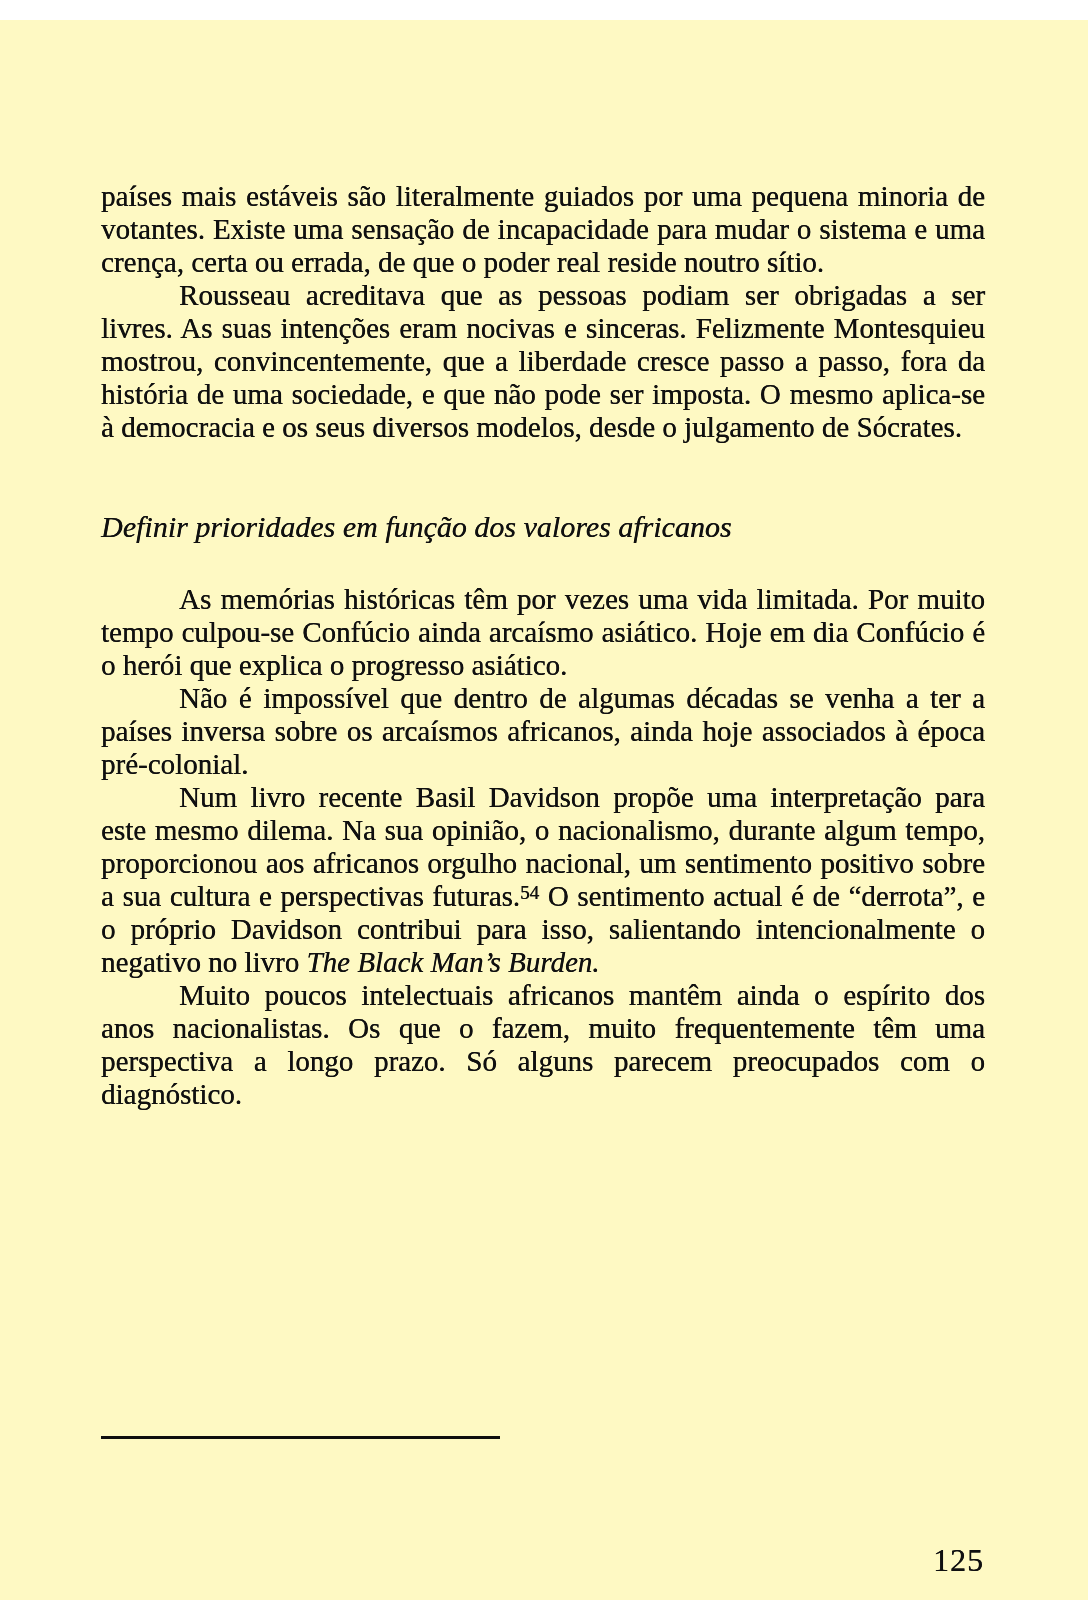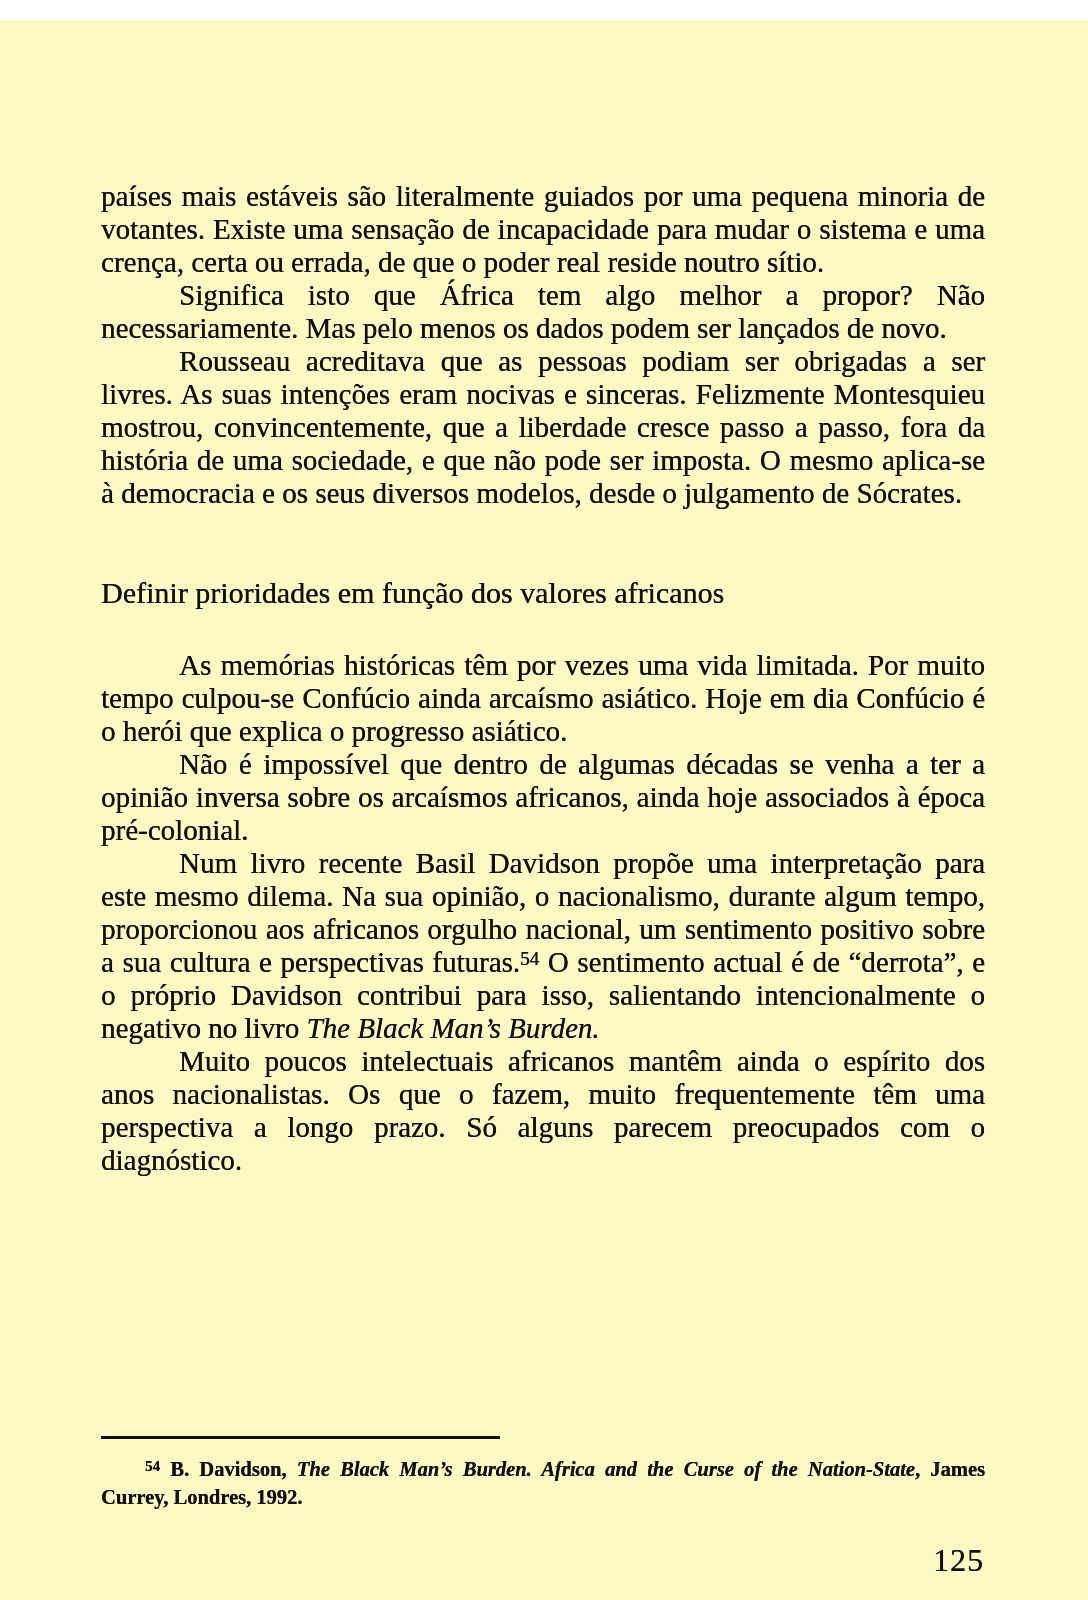--- a/index.html
+++ b/index.html
@@ -28,20 +28,21 @@
     text-shadow: 0.3px 0 0 currentColor;
   }
   .par {
     margin: 0;
     text-indent: 78px;
   }
   .par.first {
     text-indent: 0;
   }
   .section-heading {
+    font-style: italic;
     font-weight: normal;
     font-size: 30px;
     line-height: 33px;
     margin: 66px 0 40px 0;
     text-align: left;
     text-indent: 0;
   }
   .fn-ref {
     font-size: 19px;
     line-height: 0;
@@ -84,31 +85,29 @@
     text-shadow: 0.3px 0 0 currentColor;
   }
 </style>
 </head>
 <body>
 
 <div class="page">
 
   <main class="text-block">
     <p class="par first">países mais estáveis são literalmente guiados por uma pequena minoria de votantes. Existe uma sensação de incapacidade para mudar o sistema e uma crença, certa ou errada, de que o poder real reside noutro sítio.</p>
-    <p class="par">Significa isto que África tem algo melhor a propor? Não necessariamente. Mas pelo menos os dados podem ser lançados de novo.</p>
     <p class="par">Rousseau acreditava que as pessoas podiam ser obrigadas a ser livres. As suas intenções eram nocivas e sinceras. Felizmente Montesquieu mostrou, convincentemente, que a liberdade cresce passo a passo, fora da história de uma sociedade, e que não pode ser imposta. O mesmo aplica-se à democracia e os seus diversos modelos, desde o julgamento de Sócrates.</p>
 
     <h2 class="section-heading">Definir prioridades em função dos valores africanos</h2>
 
     <p class="par">As memórias históricas têm por vezes uma vida limitada. Por muito tempo culpou-se Confúcio ainda arcaísmo asiático. Hoje em dia Confúcio é o herói que explica o progresso asiático.</p>
-    <p class="par">Não é impossível que dentro de algumas décadas se venha a ter a opinião inversa sobre os arcaísmos africanos, ainda hoje associados à época pré-colonial.</p>
+    <p class="par">Não é impossível que dentro de algumas décadas se venha a ter a países inversa sobre os arcaísmos africanos, ainda hoje associados à época pré-colonial.</p>
     <p class="par"><span>Num livro recente Basil Davidson propõe uma interpretação para este mesmo dilema. Na sua opinião, o nacionalismo, durante algum tempo, proporcionou aos africanos orgulho nacional, um sentimento positivo sobre a sua cultura e perspectivas futuras.</span><sup class="fn-ref">54</sup><span> O sentimento actual é de “derrota”, e o próprio Davidson contribui para isso, salientando intencionalmente o negativo no livro </span><i class="book-title">The Black Man’s Burden.</i></p>
     <p class="par">Muito poucos intelectuais africanos mantêm ainda o espírito dos anos nacionalistas. Os que o fazem, muito frequentemente têm uma perspectiva a longo prazo. Só alguns parecem preocupados com o diagnóstico.</p>
   </main>
 
   <div class="footnote-area">
     <div class="fn-rule"></div>
-    <p class="footnote"><sup class="fn-num">54</sup><span> B. Davidson, </span><i class="book-title">The Black Man’s Burden. Africa and the Curse of the Nation-State</i><span>, James Currey, Londres, 1992.</span></p>
   </div>
 
   <div class="page-number">125</div>
 
 </div>
 
 </body></html>

